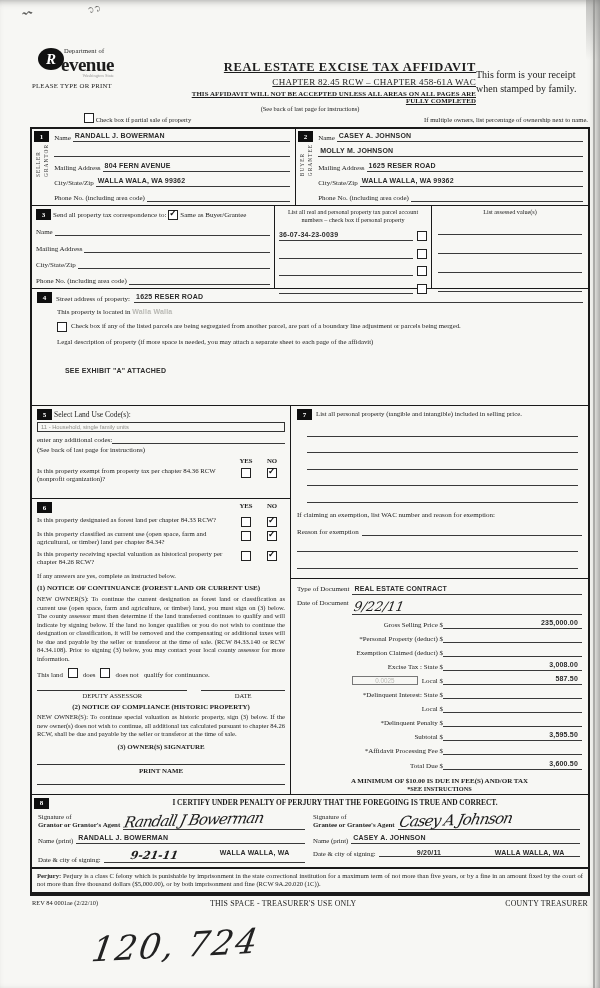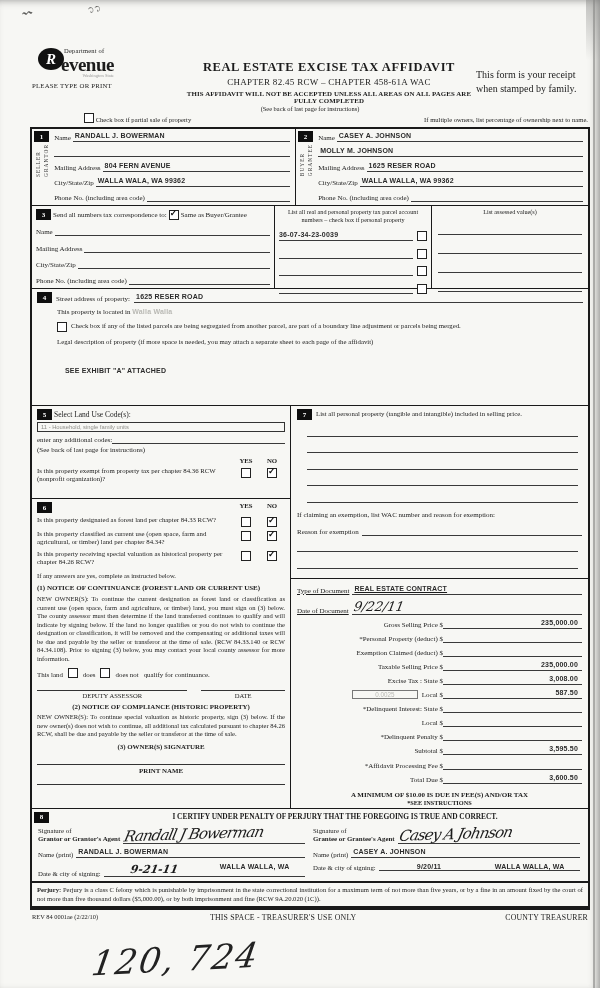--- a/index.html
+++ b/index.html
@@ -16,21 +16,21 @@
   .hdr{display:flex;margin-top:44px;}
   .hdr-left{width:152px;position:relative;}
   .logo{display:flex;align-items:flex-start;padding-left:8px;}
   .logo-mark{width:26px;height:22px;background:#111;border-radius:50% 50% 50% 50%;color:#fff;
              font-weight:bold;font-style:italic;font-size:15px;display:flex;align-items:center;justify-content:center;}
   .logo-txt{line-height:1;}
   .logo-dept{font-size:6.5px;letter-spacing:.2px;}
   .logo-word{font-size:19px;font-weight:bold;letter-spacing:-.5px;margin-left:-3px;}
   .logo-sub{font-size:4.5px;color:#999;text-align:right;}
   .please{font-size:6.8px;margin-top:4px;padding-left:2px;letter-spacing:.2px;}
-  .hdr-center{flex:1;text-align:center;padding-top:12px;}
+  .hdr-center{flex:1;text-align:right;padding-top:12px;text-decoration:underline;}
   .title{font-size:12.5px;font-weight:bold;letter-spacing:.6px;}
   .chapter{font-size:9px;margin-top:2px;letter-spacing:.3px;}
   .notice{font-size:6.9px;font-weight:bold;margin-top:3px;letter-spacing:.1px;}
   .hdr-right{width:114px;font-size:10px;padding-top:20px;line-height:1.35;}
   .see-back{text-align:center;font-size:6.4px;margin-top:1px;}
   .partial-row{display:flex;justify-content:space-between;font-size:6.6px;padding:1px 2px 2px 54px;align-items:flex-end;}
 
   
   .cb{width:8px;height:8px;border:1px solid #222;display:inline-block;vertical-align:-1px;background:#fff;position:relative;flex:none;}
   .cb.checked::after{content:"✓";position:absolute;left:0px;top:-3px;font-size:9px;font-weight:bold;color:#111;}
@@ -89,21 +89,21 @@
   .sigpair .a{flex:1.8;border-top:1px solid #333;padding-top:1px;}
   .sigpair .b{flex:1;border-top:1px solid #333;padding-top:1px;}
   .oneline{border-top:1px solid #333;margin-top:14px;}
   .pn{text-align:center;font-weight:bold;font-size:6.9px;margin-top:2px;}
 
   .sec7{padding:3px 6px;font-size:7px;}
   .s7line{border-bottom:1px solid #3a3a3a;min-height:10px;margin:5.5px 4px 0 10px;}
   .exempt{margin-top:8px;}
   .wacrow{display:flex;align-items:flex-end;gap:3px;margin-top:7px;}
   .typeblock{border-top:1px solid #1a1a1a;padding:4px 6px 2px 6px;font-size:7px;}
-  .docrow{display:flex;align-items:flex-end;gap:3px;margin-top:2px;text-decoration:underline;}
+  .docrow{display:flex;gap:3px;margin-top:2px;}
   .fin{margin-top:3px;}
   .fin-row{display:flex;align-items:flex-end;margin-top:4.1px;}
   .fin-lbl{width:146px;text-align:right;flex:none;font-size:7px;}
   .fin-line{flex:1;border-bottom:1px solid #3a3a3a;text-align:right;min-height:9px;padding:0 4px;}
   .ratebox{border:1px solid #777;color:#b9b9b4;font-size:6.3px;width:64px;text-align:center;margin-right:4px;flex:none;font-family:"Liberation Sans",sans-serif;}
   .minline{text-align:center;font-weight:bold;font-size:7px;margin-top:7px;}
   .seeinstr{text-align:center;font-weight:bold;font-size:6.3px;}
 
   .row-cert{display:flex;border-bottom:2px solid #1a1a1a;padding:2px 4px 4px 2px;position:relative;}
   .cert-col{flex:1;padding:0 4px;font-size:6.8px;position:relative;}
@@ -232,21 +232,21 @@
                 <span class="fill"><span class="val"></span></span>
               </div>
           </div>
         </div>
       </div>
 
       <div class="row-corr">
         <div class="corr-left">
           <div class="frow" style="align-items:center;">
             <span class="numbox">3</span>
-            <span class="lbl">Send all numbers tax correspondence to:</span>
+            <span class="lbl">Send all property tax correspondence to:</span>
             <span class="cb checked"></span>
             <span class="lbl">Same as Buyer/Grantee</span>
           </div>
           <div class="frow">
               <span class="lbl">Name</span>
               <span class="fill"></span>
             </div>
           <div class="frow">
               <span class="lbl">Mailing Address</span>
               <span class="fill"></span>
@@ -412,24 +412,20 @@
                 </div>
               <div class="fin-row">
                   <span class="fin-lbl">*Personal Property (deduct)  $</span>
                   <span class="fin-line"><span class="val"></span></span>
                 </div>
               <div class="fin-row">
                   <span class="fin-lbl">Exemption Claimed (deduct)  $</span>
                   <span class="fin-line"><span class="val"></span></span>
                 </div>
               <div class="fin-row">
-                  <span class="fin-lbl">Taxable Selling Price  $</span>
-                  <span class="fin-line"><span class="val">235,000.00</span></span>
-                </div>
-              <div class="fin-row">
                   <span class="fin-lbl">Excise Tax : State  $</span>
                   <span class="fin-line"><span class="val">3,008.00</span></span>
                 </div>
               <div class="fin-row">
                   <span class="fin-lbl" style="display:flex;justify-content:flex-end;align-items:flex-end;">
                     <span class="ratebox">0.0025</span>
                     <span>Local  $</span>
                   </span>
                   <span class="fin-line"><span class="val">587.50</span></span>
                 </div>

